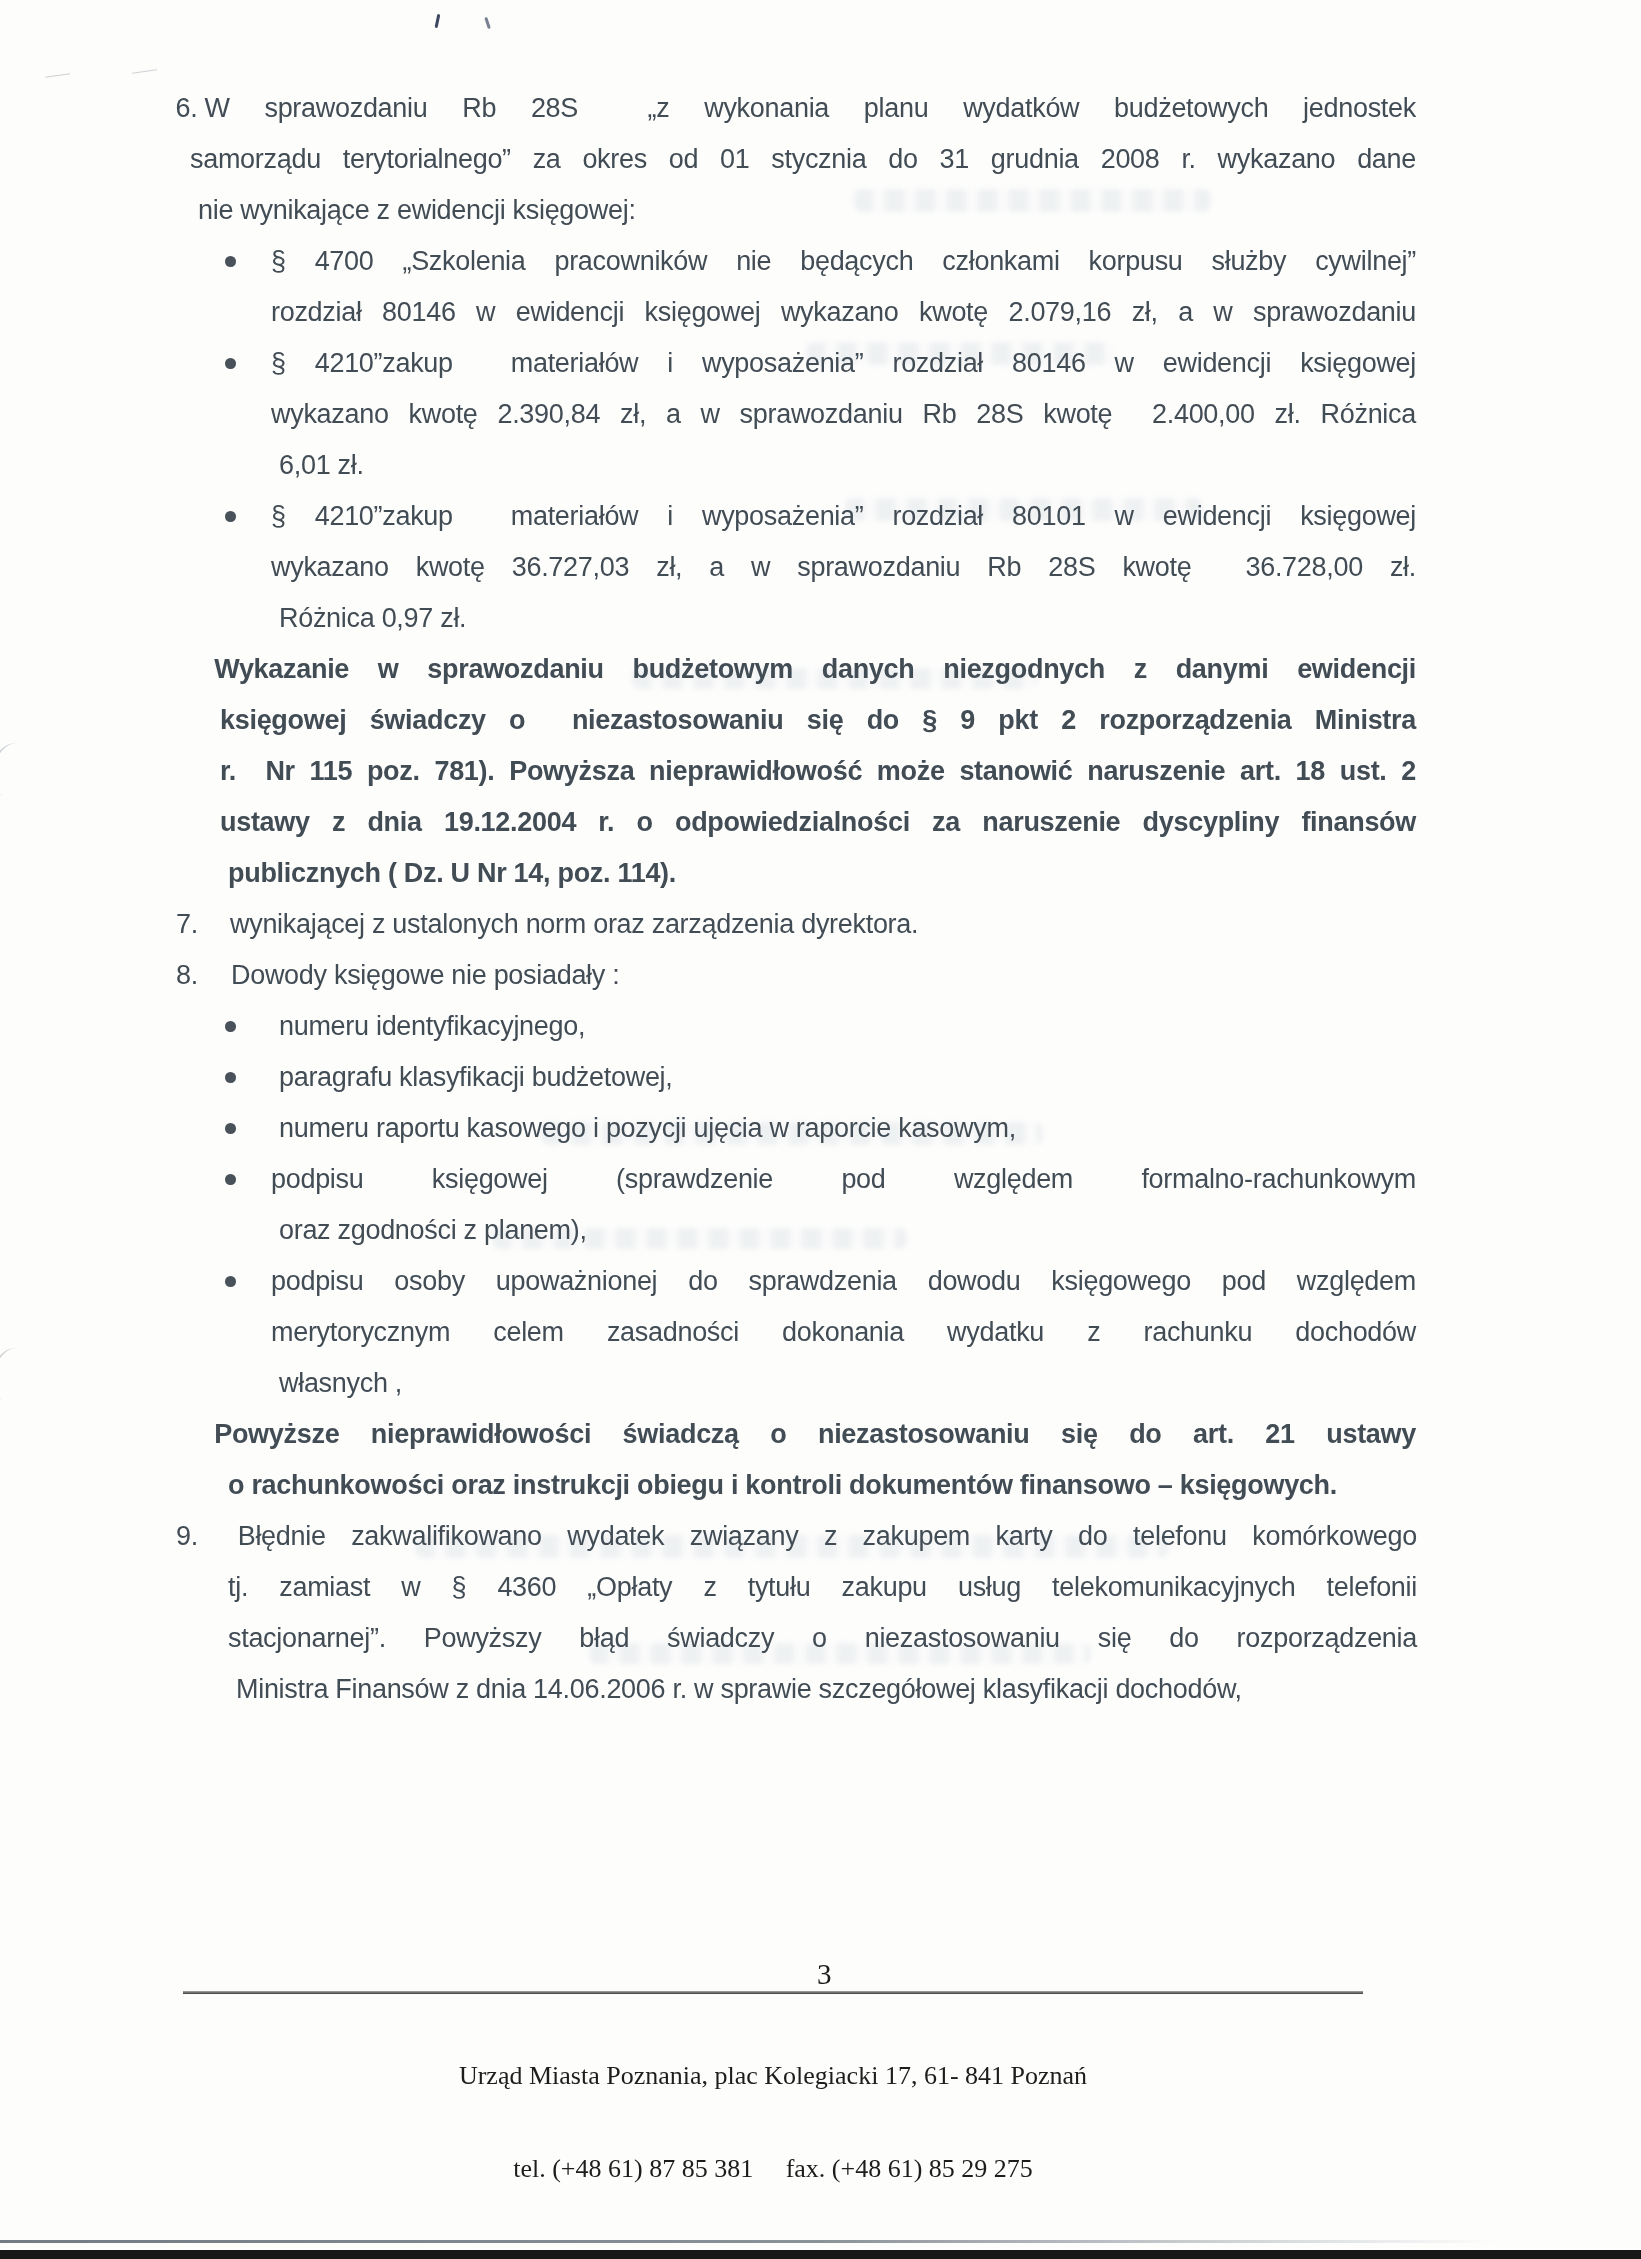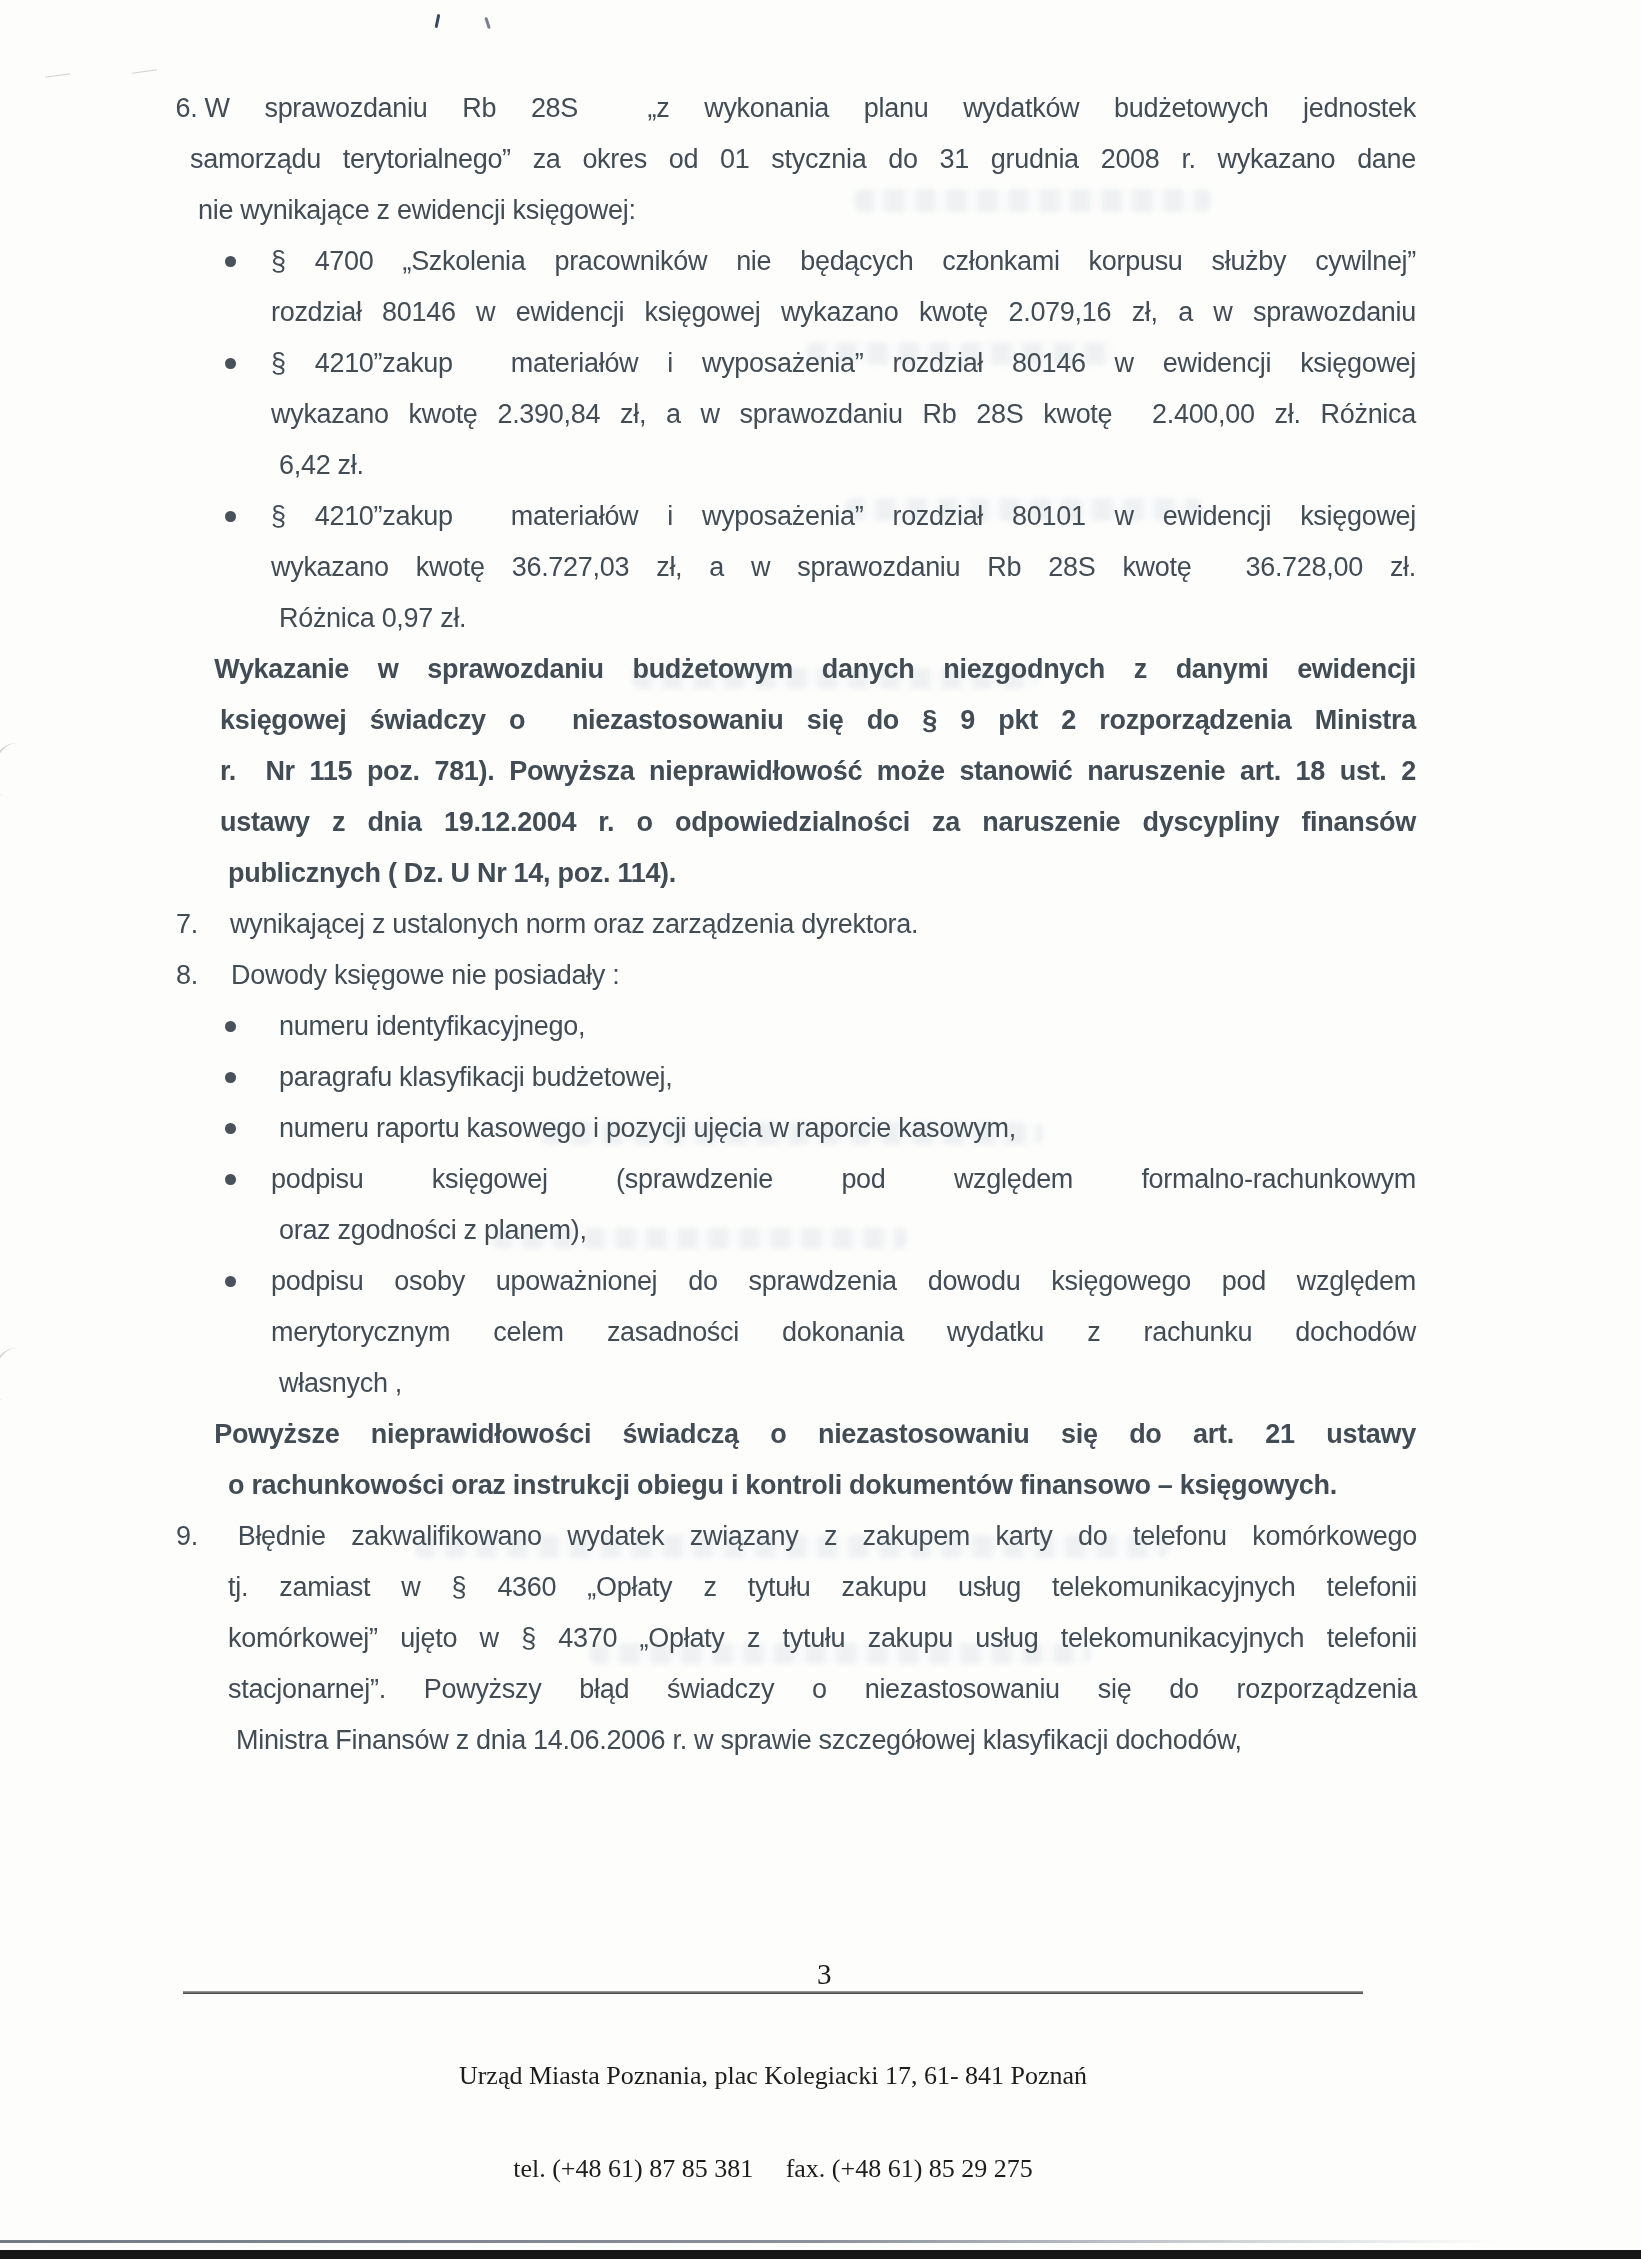--- a/index.html
+++ b/index.html
@@ -112,21 +112,21 @@
       </div>
       <div class="block b-bullet">
         <span class="dot"></span>
         <div class="line first">§ 4700 „Szkolenia pracowników nie będących członkami korpusu służby cywilnej”</div>
         <div class="line">rozdział 80146 w ewidencji księgowej wykazano kwotę 2.079,16 zł, a w sprawozdaniu</div>
       </div>
       <div class="block b-bullet">
         <span class="dot"></span>
         <div class="line first">§ 4210”zakup &nbsp;materiałów i wyposażenia” rozdział 80146 w ewidencji księgowej</div>
         <div class="line">wykazano kwotę 2.390,84 zł, a w sprawozdaniu Rb 28S kwotę &nbsp;2.400,00 zł. Różnica</div>
-        <div class="line last">6,42 zł.</div>
+        <div class="line last">6,01 zł.</div>
       </div>
       <div class="block b-bullet">
         <span class="dot"></span>
         <div class="line first">§ 4210”zakup &nbsp;materiałów i wyposażenia” rozdział 80101 w ewidencji księgowej</div>
         <div class="line">wykazano kwotę 36.727,03 zł, a w sprawozdaniu Rb 28S kwotę &nbsp;36.728,00 zł.</div>
         <div class="line last">Różnica 0,97 zł.</div>
       </div>
       <div class="block b-para">
         <div class="line first">Wykazanie w sprawozdaniu budżetowym danych niezgodnych z danymi ewidencji</div>
         <div class="line">księgowej świadczy o &nbsp;niezastosowaniu się do § 9 pkt 2 rozporządzenia Ministra</div>
@@ -166,21 +166,20 @@
         <div class="line last">własnych ,</div>
       </div>
       <div class="block b-para">
         <div class="line first">Powyższe nieprawidłowości świadczą o niezastosowaniu się do art. 21 ustawy</div>
         <div class="line last">o rachunkowości oraz instrukcji obiegu i kontroli dokumentów finansowo – księgowych.</div>
       </div>
       <div class="block b-item9">
         <span class="num">9.</span>
         <div class="line first">Błędnie zakwalifikowano wydatek związany z zakupem karty do telefonu komórkowego</div>
         <div class="line">tj. zamiast w § 4360 „Opłaty z tytułu zakupu usług telekomunikacyjnych telefonii</div>
-        <div class="line">komórkowej” ujęto w § 4370 „Opłaty z tytułu zakupu usług telekomunikacyjnych telefonii</div>
         <div class="line">stacjonarnej”. Powyższy błąd świadczy o niezastosowaniu się do rozporządzenia</div>
         <div class="line last">Ministra Finansów z dnia 14.06.2006 r. w sprawie szczegółowej klasyfikacji dochodów,</div>
       </div>
     </div>
 
   <div class="footer-pagenum">3</div>
   <div class="footer-rule"></div>
   <div class="footer-block">
     <div>Urząd Miasta Poznania, plac Kolegiacki 17, 61- 841 Poznań</div>
     <div>tel. (+48 61) 87 85 381&nbsp;&nbsp;&nbsp;&nbsp;&nbsp;fax. (+48 61) 85 29 275</div>

